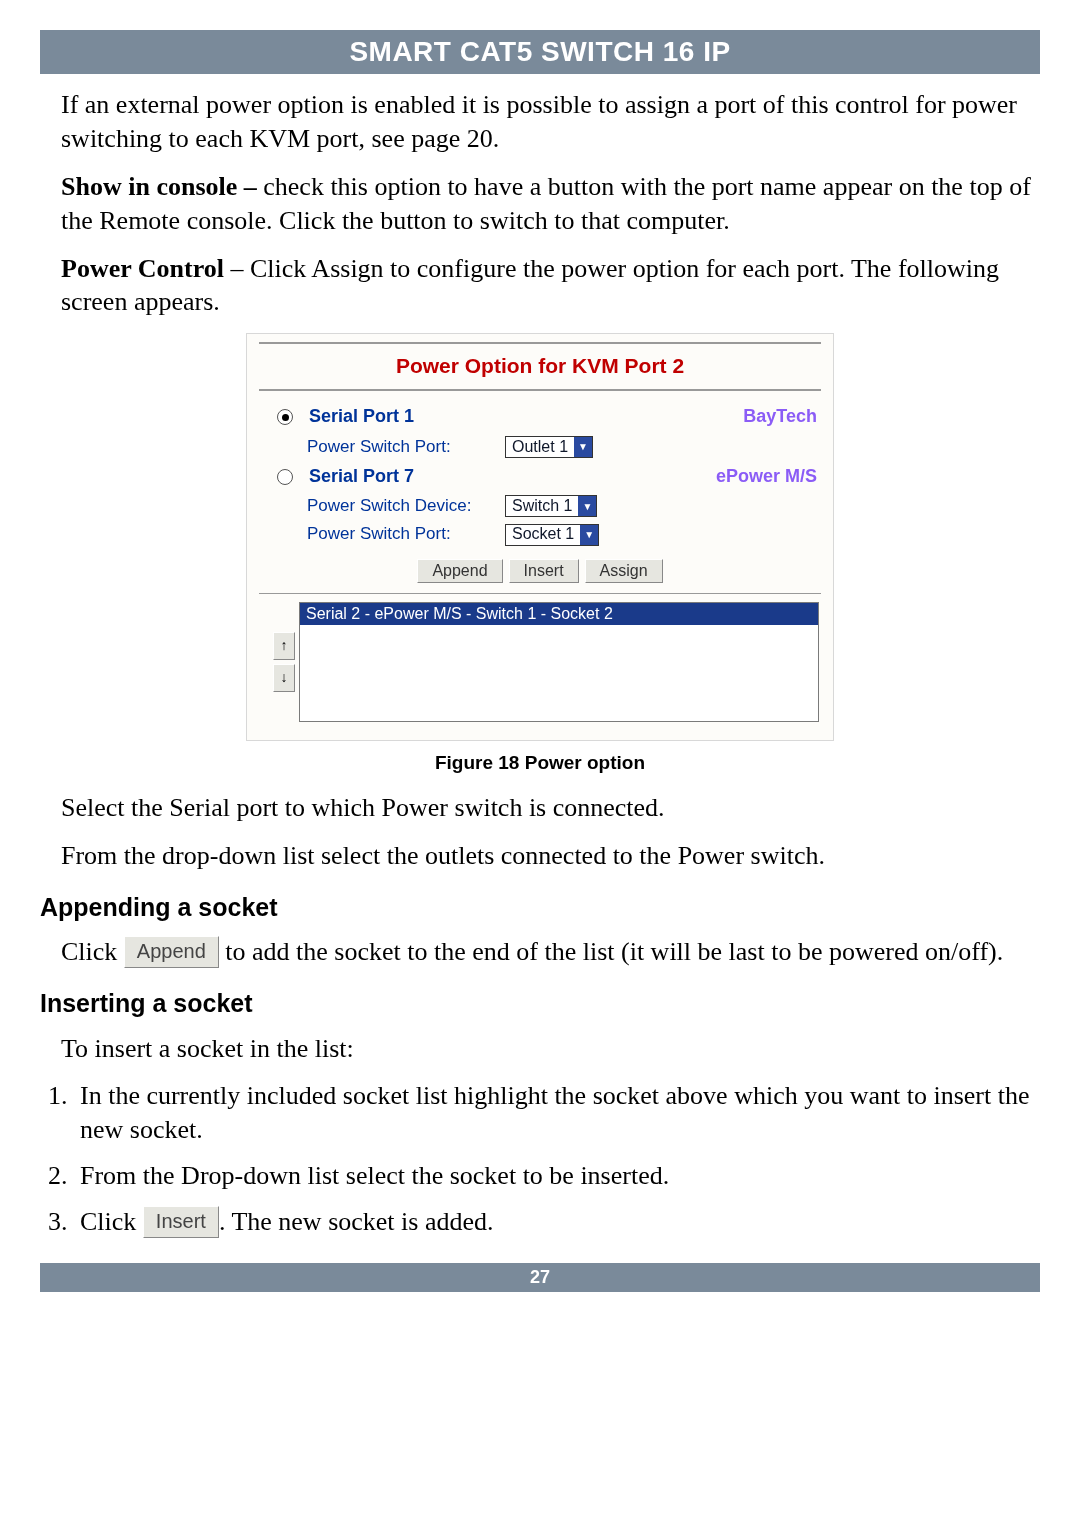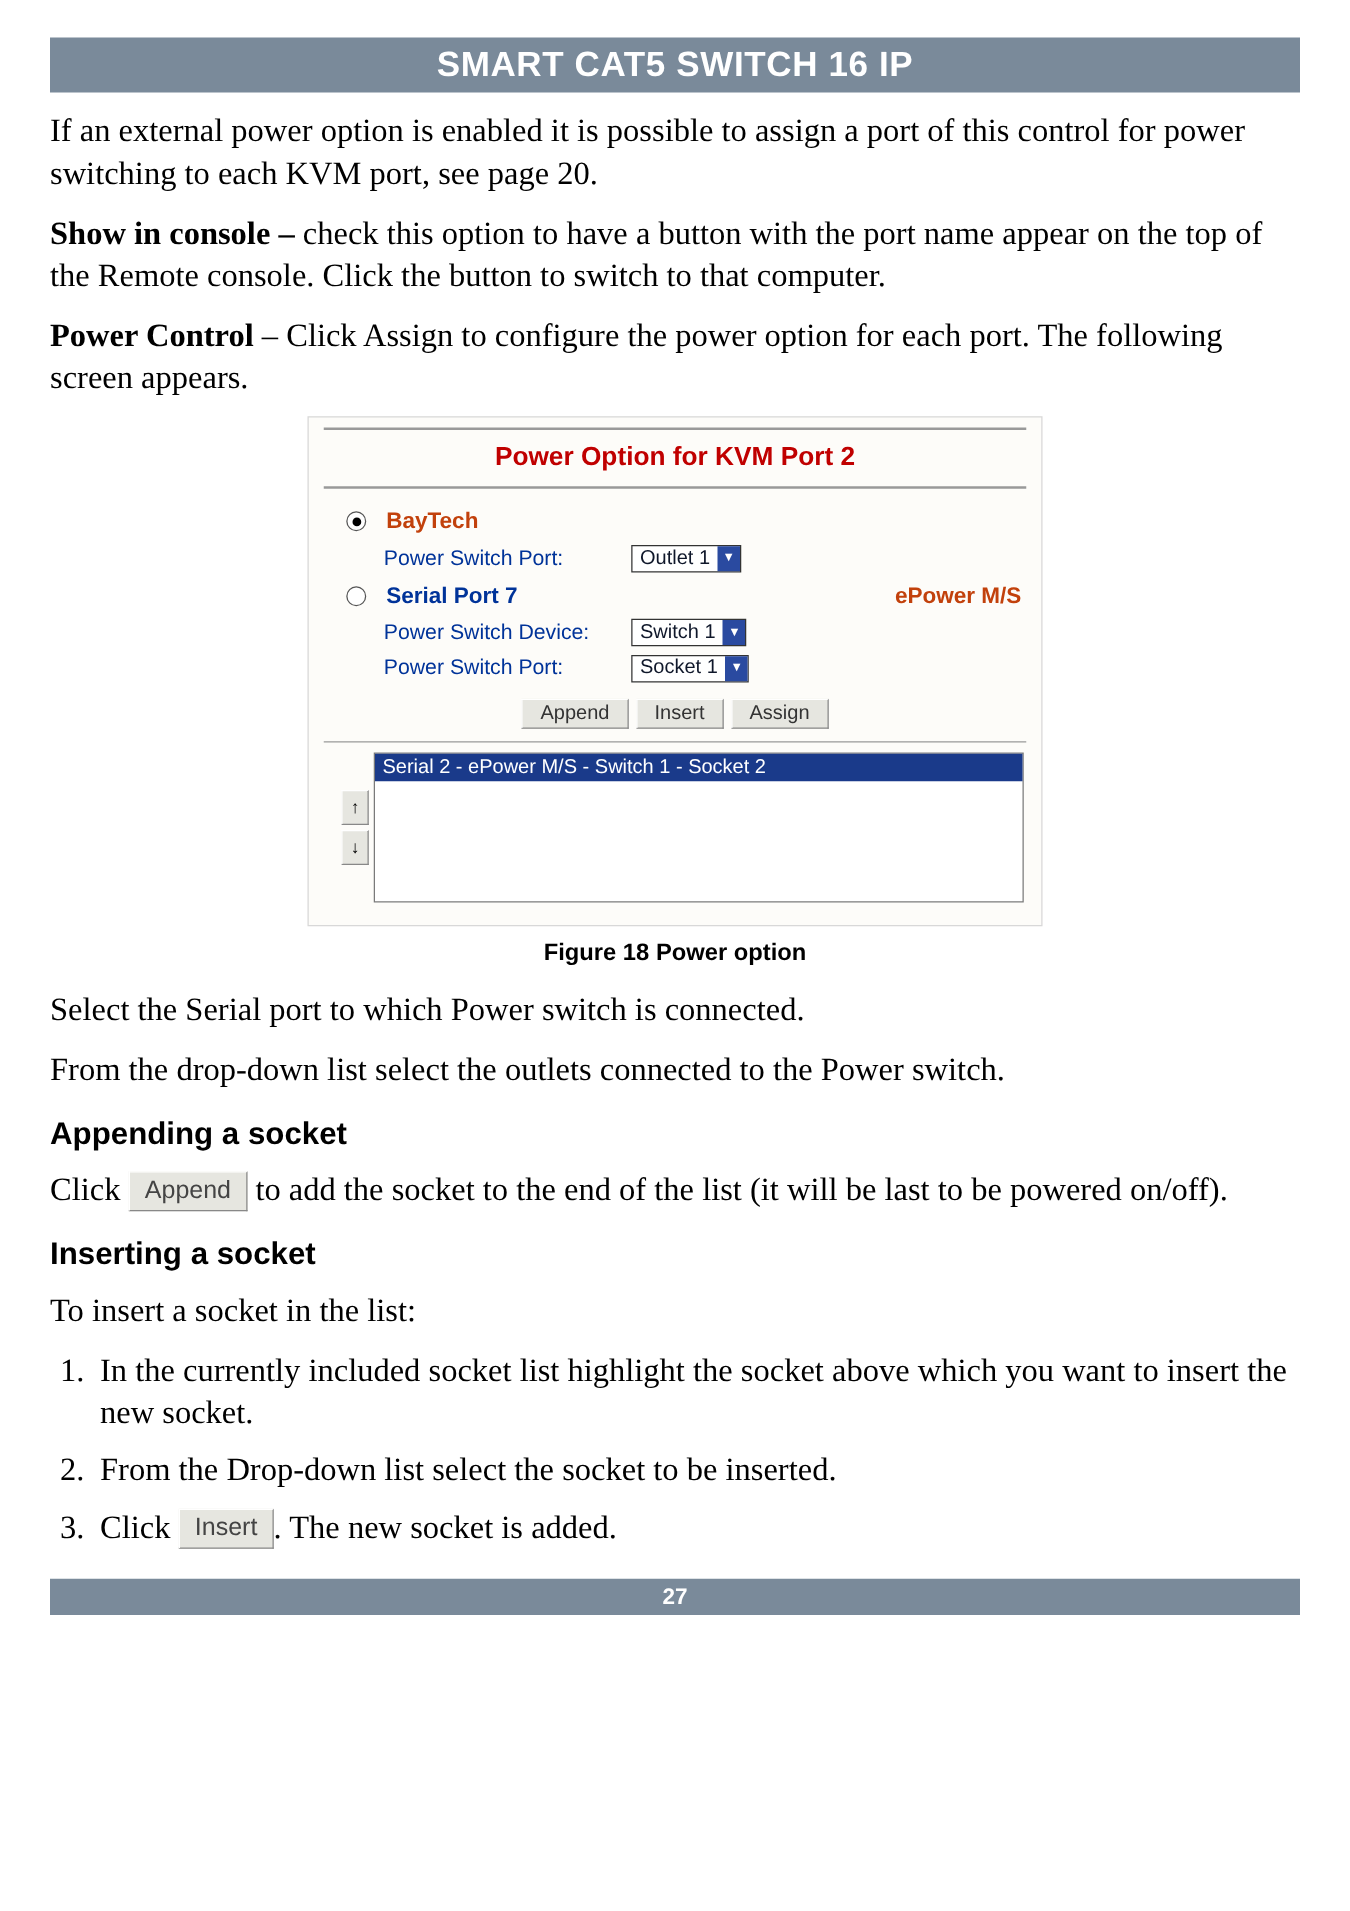--- a/index.html
+++ b/index.html
@@ -17,21 +17,21 @@
     background: #7a8a9a;
     color: #fff;
     text-align: center;
     font-family: Arial, sans-serif;
     font-size: 28px;
     font-weight: bold;
     padding: 4px 0;
     letter-spacing: 0.5px;
     margin-bottom: 14px;
   }
-  p { margin-bottom: 14px; }
+  p { margin-bottom: 14px; margin-left: 21px; }
   .bold { font-weight: bold; }
 
   .dialog-wrap { display:flex; justify-content:center; margin: 8px 0 6px 0; }
   .dialog {
     width: 588px;
     border: 1px solid #d8d8d8;
     background: #fdfcf9;
     font-family: Arial, sans-serif;
     font-size: 17px;
     padding: 8px 12px 14px 12px;
@@ -60,21 +60,21 @@
     background:#fff;
   }
   .row .radio.sel::after { content:""; width:7px; height:7px; background:#000; border-radius:50%; }
   .row .port-label {
     color: #003399;
     font-weight: bold;
     flex: 1;
     font-size:18px;
   }
   .row .brand {
-    color: #c2410c;
+    color: #8b5cf6;
     font-weight: bold;
     font-size:18px;
   }
   .sub-row {
     display:flex;
     align-items:flex-end;
     padding: 3px 4px 3px 48px;
     gap: 8px;
   }
   .sub-row .lbl { color: #003399; width: 190px; font-size:17px; }
@@ -183,20 +183,21 @@
   <span class="bold">Power Control</span><span> – Click Assign to configure the power option for each port. The following screen appears.</span>
 </p>
 
 <div class="dialog-wrap">
   <div class="dialog">
     <hr class="top">
     <div class="dialog-title">Power Option for KVM Port 2</div>
 
     <div class="row">
       <span class="radio sel"></span>
+      <span class="port-label">Serial Port 1</span>
       <span class="brand">BayTech</span>
     </div>
     <div class="sub-row">
       <span class="lbl">Power Switch Port:</span>
       <span class="select">
         <span class="val">Outlet 1</span>
         <span class="arrow">▼</span>
       </span>
     </div>
 

